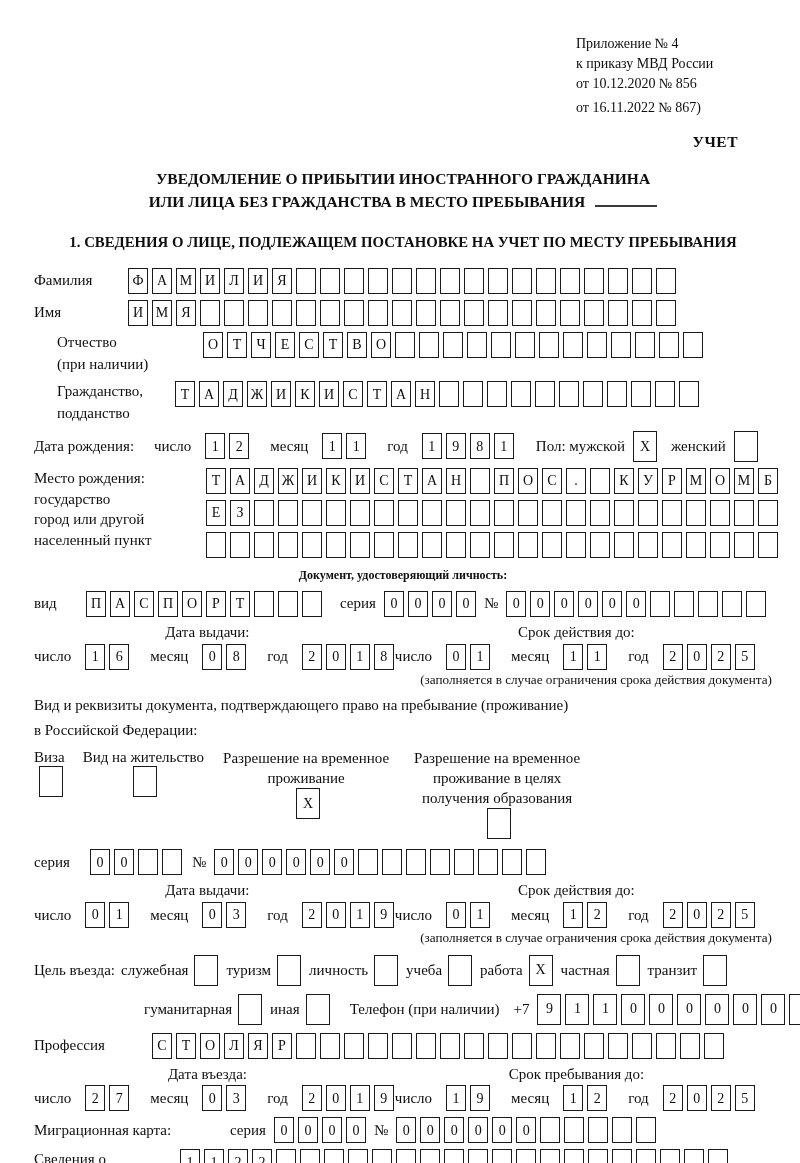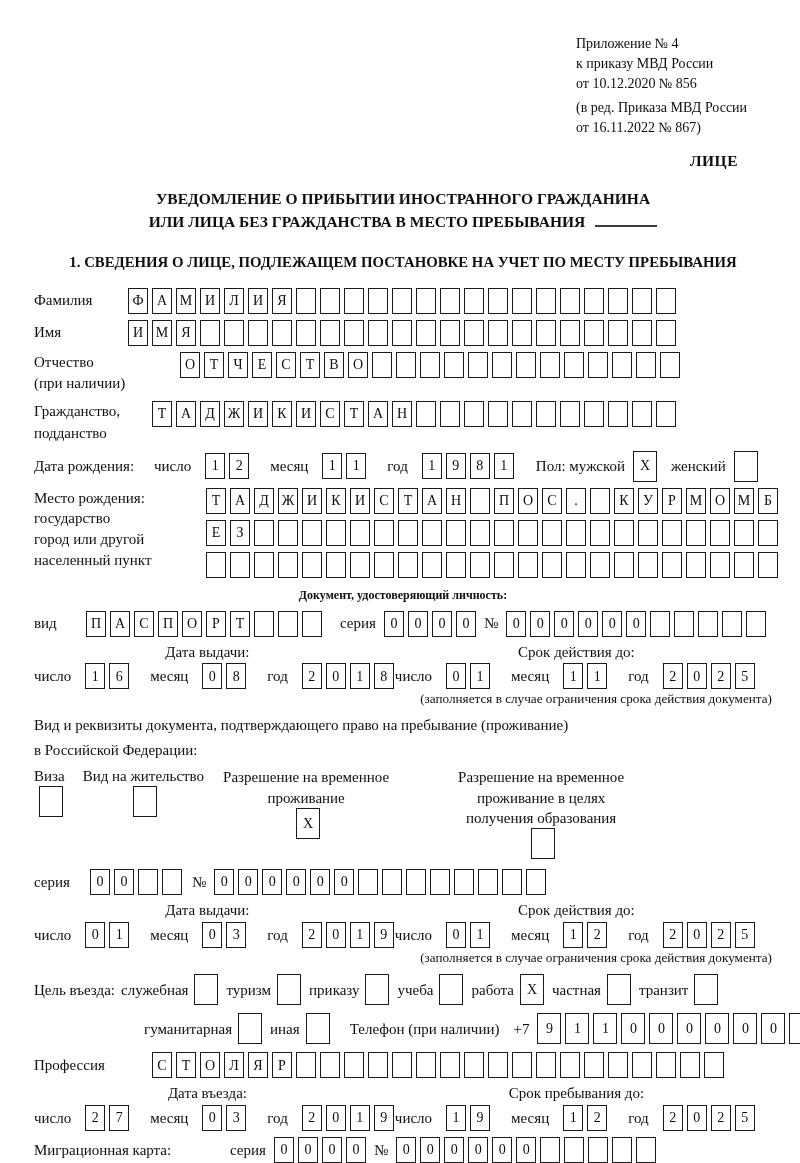--- a/index.html
+++ b/index.html
@@ -17,21 +17,21 @@
   .hdr .gap{height:4px;}
   .forma{text-align:right;padding-right:34px;font-weight:bold;font-size:15.5px;margin-top:14px;letter-spacing:.5px;}
 
   
   .title{text-align:center;font-weight:bold;font-size:15.5px;margin-top:16px;line-height:1.5;}
   .blank-line{display:inline-block;width:62px;border-bottom:2.5px solid #3a3a3a;margin-left:10px;vertical-align:baseline;height:14px;}
   .sec-heading{text-align:center;font-weight:bold;font-size:14.8px;margin-top:20px;margin-bottom:16px;}
 
   
   .row{display:flex;align-items:center;margin-bottom:6px;}
-  .row.top{align-items:flex-start;}
+  .row.top{align-items:flex-start;margin-left:23px;}
   .cells{display:inline-flex;flex:none;}
   .cell{
     box-sizing:border-box;flex:none;
     display:inline-flex;align-items:center;justify-content:center;
     width:20px;height:26px;border:1.7px solid #1a1a1a;margin-right:4px;
     font-size:14px;background:#fff;
   }
   .lbl{flex:none;}
   .w-name{width:94px;}
   .w-patro{width:146px;line-height:1.45;}
@@ -89,25 +89,24 @@
 <body>
 
 <div class="page">
 
   <div class="hdr-wrap">
     <div class="hdr">
       <div>Приложение № 4</div>
       <div>к приказу МВД России</div>
       <div>от 10.12.2020 № 856</div>
       <div class="gap"></div>
-      <div>(в ред. Приказа МВД России</div>
       <div>от 16.11.2022 № 867)</div>
     </div>
   </div>
-  <div class="forma">ЛИЦЕ</div>
+  <div class="forma">УЧЕТ</div>
 
   <div class="title">
     <div>УВЕДОМЛЕНИЕ О ПРИБЫТИИ ИНОСТРАННОГО ГРАЖДАНИНА</div>
     <div>
       <span>ИЛИ ЛИЦА БЕЗ ГРАЖДАНСТВА В МЕСТО ПРЕБЫВАНИЯ</span><span class="blank-line"></span>
     </div>
   </div>
 
   <div class="sec-heading">1. СВЕДЕНИЯ О ЛИЦЕ, ПОДЛЕЖАЩЕМ ПОСТАНОВКЕ НА УЧЕТ ПО МЕСТУ ПРЕБЫВАНИЯ</div>
 
@@ -459,21 +458,21 @@
       <span class="cells">
           <span class="cell"></span>
         </span>
     </span>
     <span class="opt">
       <span class="opt-label c2">Разрешение на временное проживание</span>
       <span class="cells">
           <span class="cell">X</span>
         </span>
     </span>
-    <span class="opt" style="margin-right:0;margin-left:44px;">
+    <span class="opt" style="margin-right:0;">
       <span class="opt-label c3">Разрешение на временное проживание в целях получения образования</span>
       <span class="cells">
           <span class="cell"></span>
         </span>
     </span>
   </div>
 
   <div class="row">
     <span class="lbl" style="width:56px;">серия</span>
     <span class="cells">
@@ -559,21 +558,21 @@
           <span class="cell"></span>
         </span>
     </span>
     <span class="opt">
       <span>туризм</span>
       <span class="cells">
           <span class="cell"></span>
         </span>
     </span>
     <span class="opt">
-      <span>приказу</span>
+      <span>личность</span>
       <span class="cells">
           <span class="cell"></span>
         </span>
     </span>
     <span class="opt">
       <span>учеба</span>
       <span class="cells">
           <span class="cell"></span>
         </span>
     </span>

